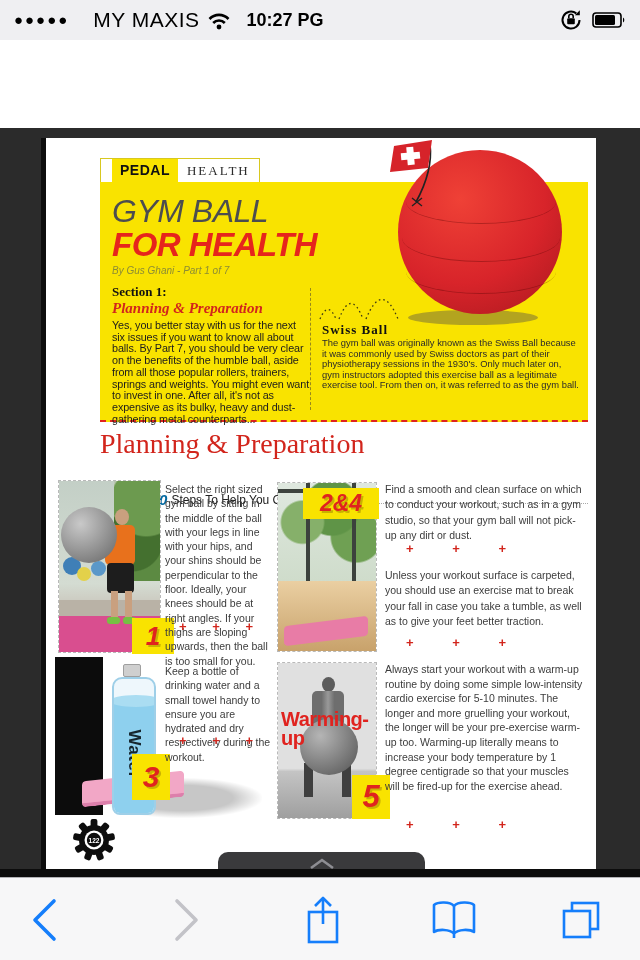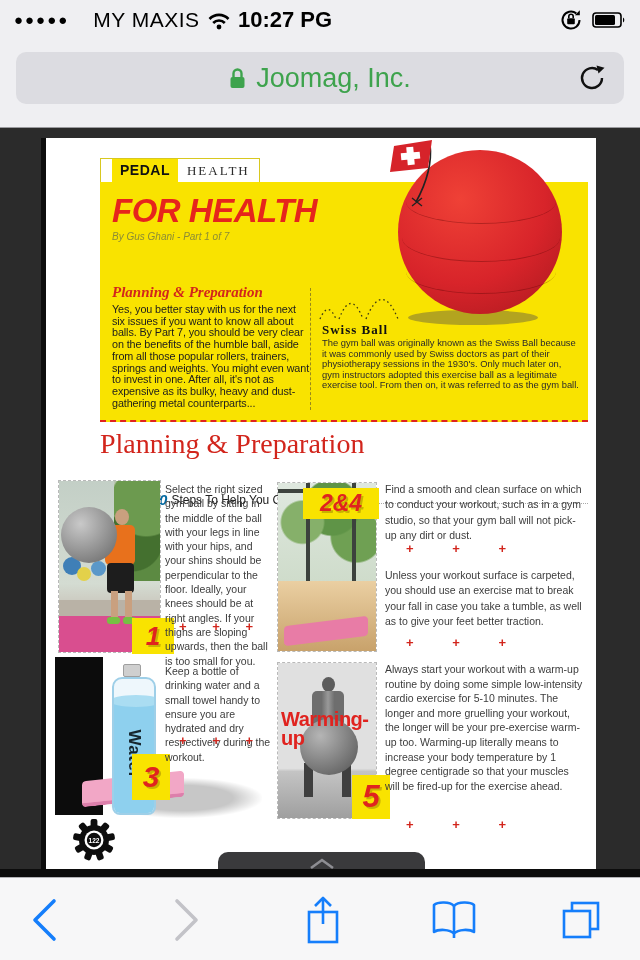--- a/index.html
+++ b/index.html
@@ -6,21 +6,21 @@
   *{box-sizing:border-box;}
   .phone{position:relative;width:640px;height:960px;background:#fff;overflow:hidden;
          font-family:"Liberation Sans",sans-serif;}
 
   
   .status-bar{position:absolute;left:0;top:0;width:640px;height:40px;background:#EFEFF2;
               display:flex;align-items:center;padding:0 14px;color:#000;}
   .sig-dots{font-size:15px;letter-spacing:2px;line-height:40px;}
   .carrier{font-size:21px;margin-left:24px;letter-spacing:.5px;}
   .wifi{margin-left:7px;margin-top:2px;}
-  .clock{position:absolute;left:0;right:70px;text-align:center;font-size:22px;font-weight:700;}
+  .clock{position:absolute;left:0;right:70px;text-align:center;font-size:18px;font-weight:700;}
   .sb-right{margin-left:auto;display:flex;align-items:center;gap:8px;}
 
   
   .url-bar{position:absolute;left:0;top:40px;width:640px;height:88px;background:#EFEFF2;
            border-bottom:1px solid #9a9a9e;}
   .url-field{position:absolute;left:16px;right:16px;top:12px;height:52px;background:#DCDCE1;
              border-radius:10px;display:flex;align-items:center;justify-content:center;}
   .site-title{color:#3EA34D;font-size:27px;margin-left:10px;}
   .reload-btn{position:absolute;right:6px;top:0;height:52px;width:52px;border:none;background:transparent;
               display:flex;align-items:center;justify-content:center;cursor:pointer;padding:0;}
@@ -170,52 +170,39 @@
         <path d="M10.8,11 V9.4 a2.2,2.2 0 0,1 4.4,0 V11" fill="none" stroke="#000" stroke-width="1.6"></path>
       </svg>
       <svg width="34" height="16" viewBox="0 0 34 16">
         <rect x="1" y="1" width="28" height="14" rx="3" fill="none" stroke="#000" stroke-width="1.6"></rect>
         <rect x="3" y="3" width="20" height="10" rx="1.5" fill="#000"></rect>
         <path d="M31,5.5 a3,3 0 0,1 0,5 Z" fill="#000"></path>
       </svg>
     </span>
   </div>
 
-  <div class="url-bar">
-    <div class="url-field">
-      <svg width="17" height="24" viewBox="0 0 17 24">
-        <rect x="1.5" y="11" width="14" height="11" rx="2" fill="#3EA34D"></rect>
-        <path d="M4.5,11 V7.5 a4,4 0 0,1 8,0 V11" fill="none" stroke="#3EA34D" stroke-width="2.4"></path>
-      </svg>
-      <span class="site-title">Joomag, Inc.</span>
-      <button class="reload-btn">
-        <svg width="30" height="30" viewBox="0 0 30 30">
-          <path d="M25,15 a10,10 0 1,1 -4,-8" fill="none" stroke="#111" stroke-width="2.4"></path>
-          <path d="M19.5,2.5 L27.5,4.8 L21.5,10.5 Z" fill="#111"></path>
-        </svg>
-      </button>
-    </div>
-  </div>
 
   <div class="content">
     <div class="spine"></div>
 
     <div class="page">
 
       <div class="masthead">
         <span class="mast-left">PEDAL</span>
         <span class="mast-right">HEALTH</span>
       </div>
 
       <div class="feature"></div>
       <div class="title-blk">
+        <div class="t1">GYM BALL</div>
         <div class="t2">FOR HEALTH</div>
         <div class="byline">By Gus Ghani - Part 1 of 7</div>
       </div>
       <div class="sect">
+        <div class="sect-label">Section 1:</div>
         <div class="sect-title">Planning &amp; Preparation</div>
         <div class="intro">Yes, you better stay with us for the next six issues if you want to know all about balls. By Part 7, you should be very clear on the benefits of the humble ball, aside from all those popular rollers, trainers, springs and weights. You might even want to invest in one. After all, it's not as expensive as its bulky, heavy and dust-gathering metal counterparts...</div>
       </div>
       <div class="vdash"></div>
       <svg class="arcs" width="104" height="34" viewBox="0 0 104 34">
         <path d="M2,31 Q10,12 18,31 M21,31 Q33,0 45,31 M48,31 Q64,-8 80,31" fill="none" stroke="#3f3c12" stroke-width="1.3" stroke-dasharray="1.6,3"></path>
       </svg>
       <div class="swiss-title">Swiss Ball</div>
       <div class="swiss-body">The gym ball was originally known as the Swiss Ball because it was commonly used by Swiss doctors as part of their physiotherapy sessions in the 1930's. Only much later on, gym instructors adopted this exercise ball as a legitimate exercise tool. From then on, it was referred to as the gym ball.</div>
 

